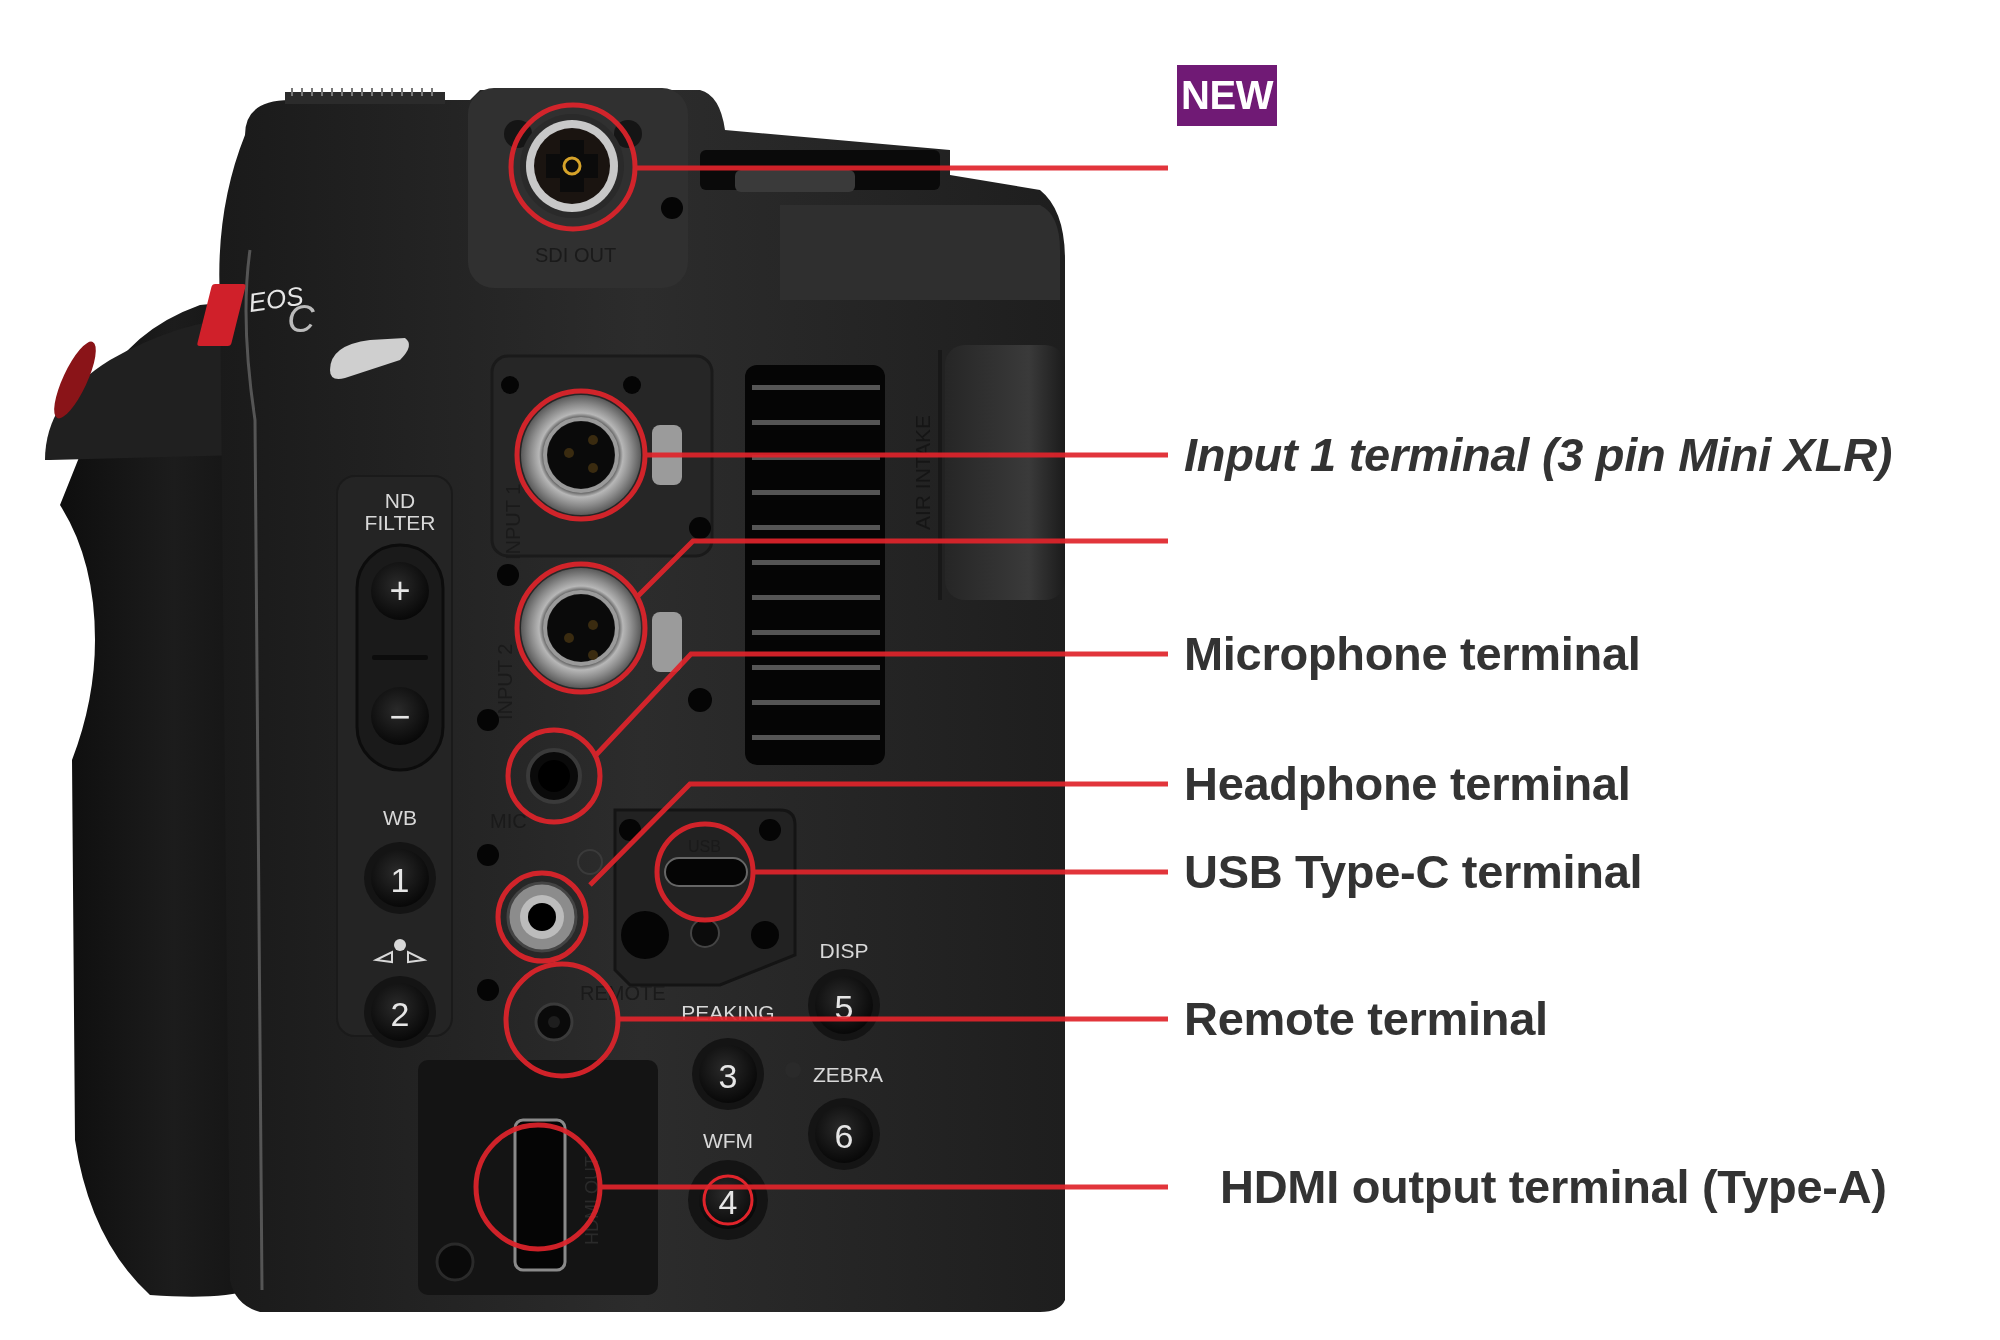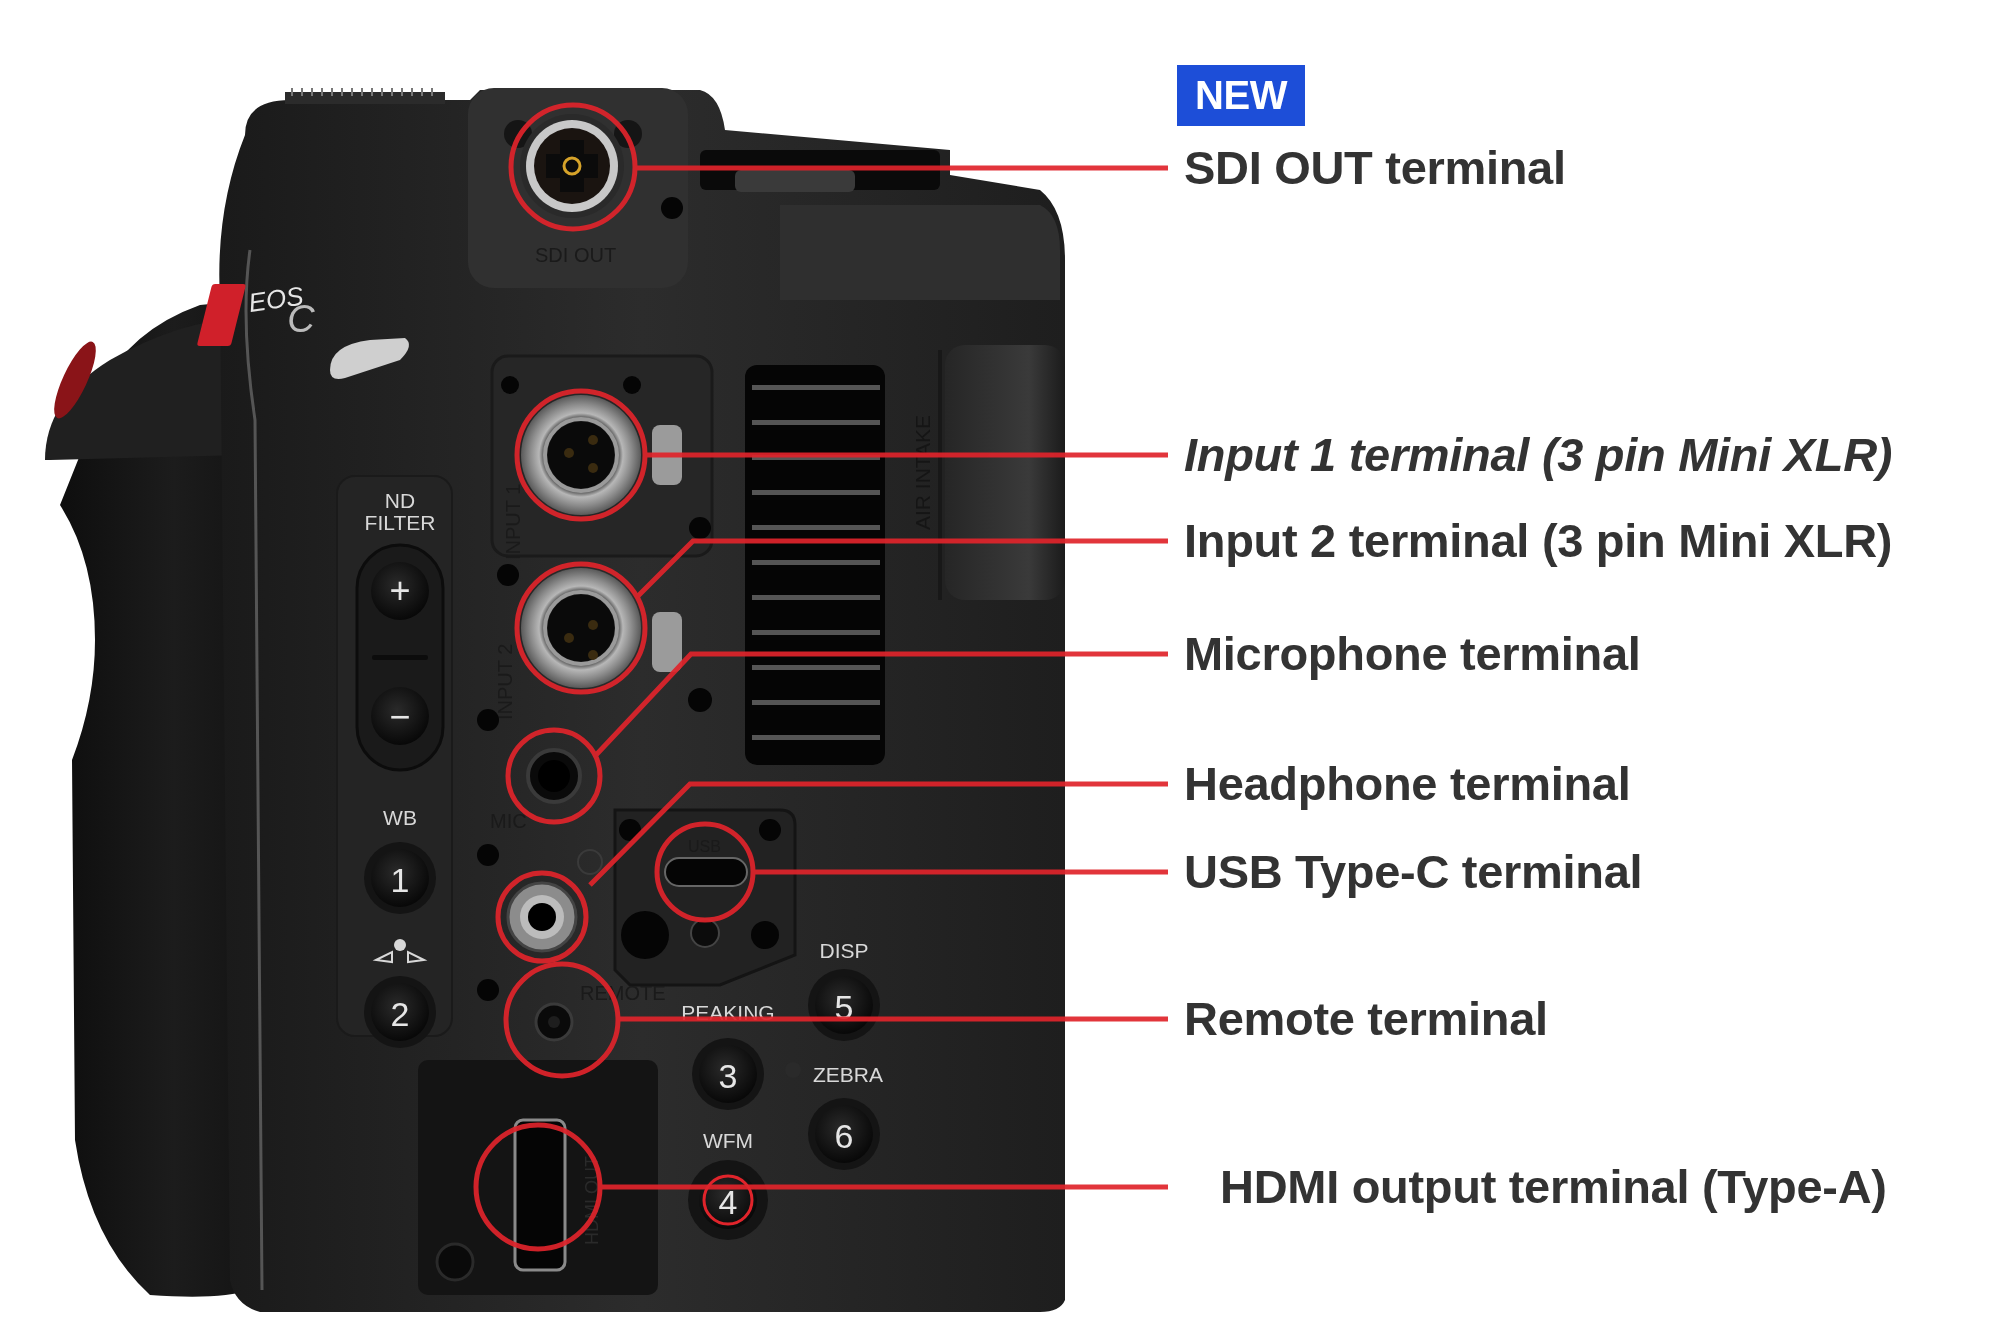--- a/index.html
+++ b/index.html
@@ -1,21 +1,21 @@
 <!DOCTYPE html>
 <html><head>
 <meta charset="utf-8">
 <style>
   html, body { margin:0; padding:0; background:#ffffff; }
   body { width:2000px; height:1340px; position:relative; overflow:hidden;
          font-family:"Liberation Sans", sans-serif; }
   #stage { position:absolute; left:0; top:0; width:2000px; height:1340px; }
   .label { position:absolute; left:1184px; font-weight:bold; font-size:47px; color:#333333;
            white-space:nowrap; line-height:1; transform:translateY(-52%); letter-spacing:-0.3px; }
-  .badge { position:absolute; left:1177px; top:65px; width:128px; height:61px; background:#1d4ed8;
+  .badge { position:absolute; left:1177px; top:65px; width:100px; height:61px; background:#701a75;
            color:#ffffff; font-weight:bold; font-size:40px; display:flex; align-items:center;
            justify-content:center; letter-spacing:-0.5px; }
   svg text { font-family:"Liberation Sans", sans-serif; }
 </style>
 </head>
 <body>
 
 <div id="stage">
 <svg width="2000" height="1340" viewBox="0 0 2000 1340" xmlns="http://www.w3.org/2000/svg">
   <defs>
@@ -253,21 +253,19 @@
 
     <circle cx="538" cy="1187" r="62"></circle>
     <line x1="600" y1="1187" x2="1168" y2="1187"></line>
   </g>
 </svg>
 
 
 <div class="badge">NEW</div>
 
 
-<div class="label" style="top:168px;">SDI OUT terminal</div>
 <div class="label" style="top:455px;font-style:italic;">Input 1 terminal (3 pin Mini XLR)</div>
-<div class="label" style="top:541px;">Input 2 terminal (3 pin Mini XLR)</div>
 <div class="label" style="top:784px;">Headphone terminal</div>
 <div class="label" style="top:654px;">Microphone terminal</div>
 <div class="label" style="top:872px;">USB Type-C terminal</div>
 <div class="label" style="top:1019px;">Remote terminal</div>
 <div class="label" style="top:1187px;margin-left:36px;">HDMI output terminal (Type-A)</div>
 </div>
 
 </body></html>

